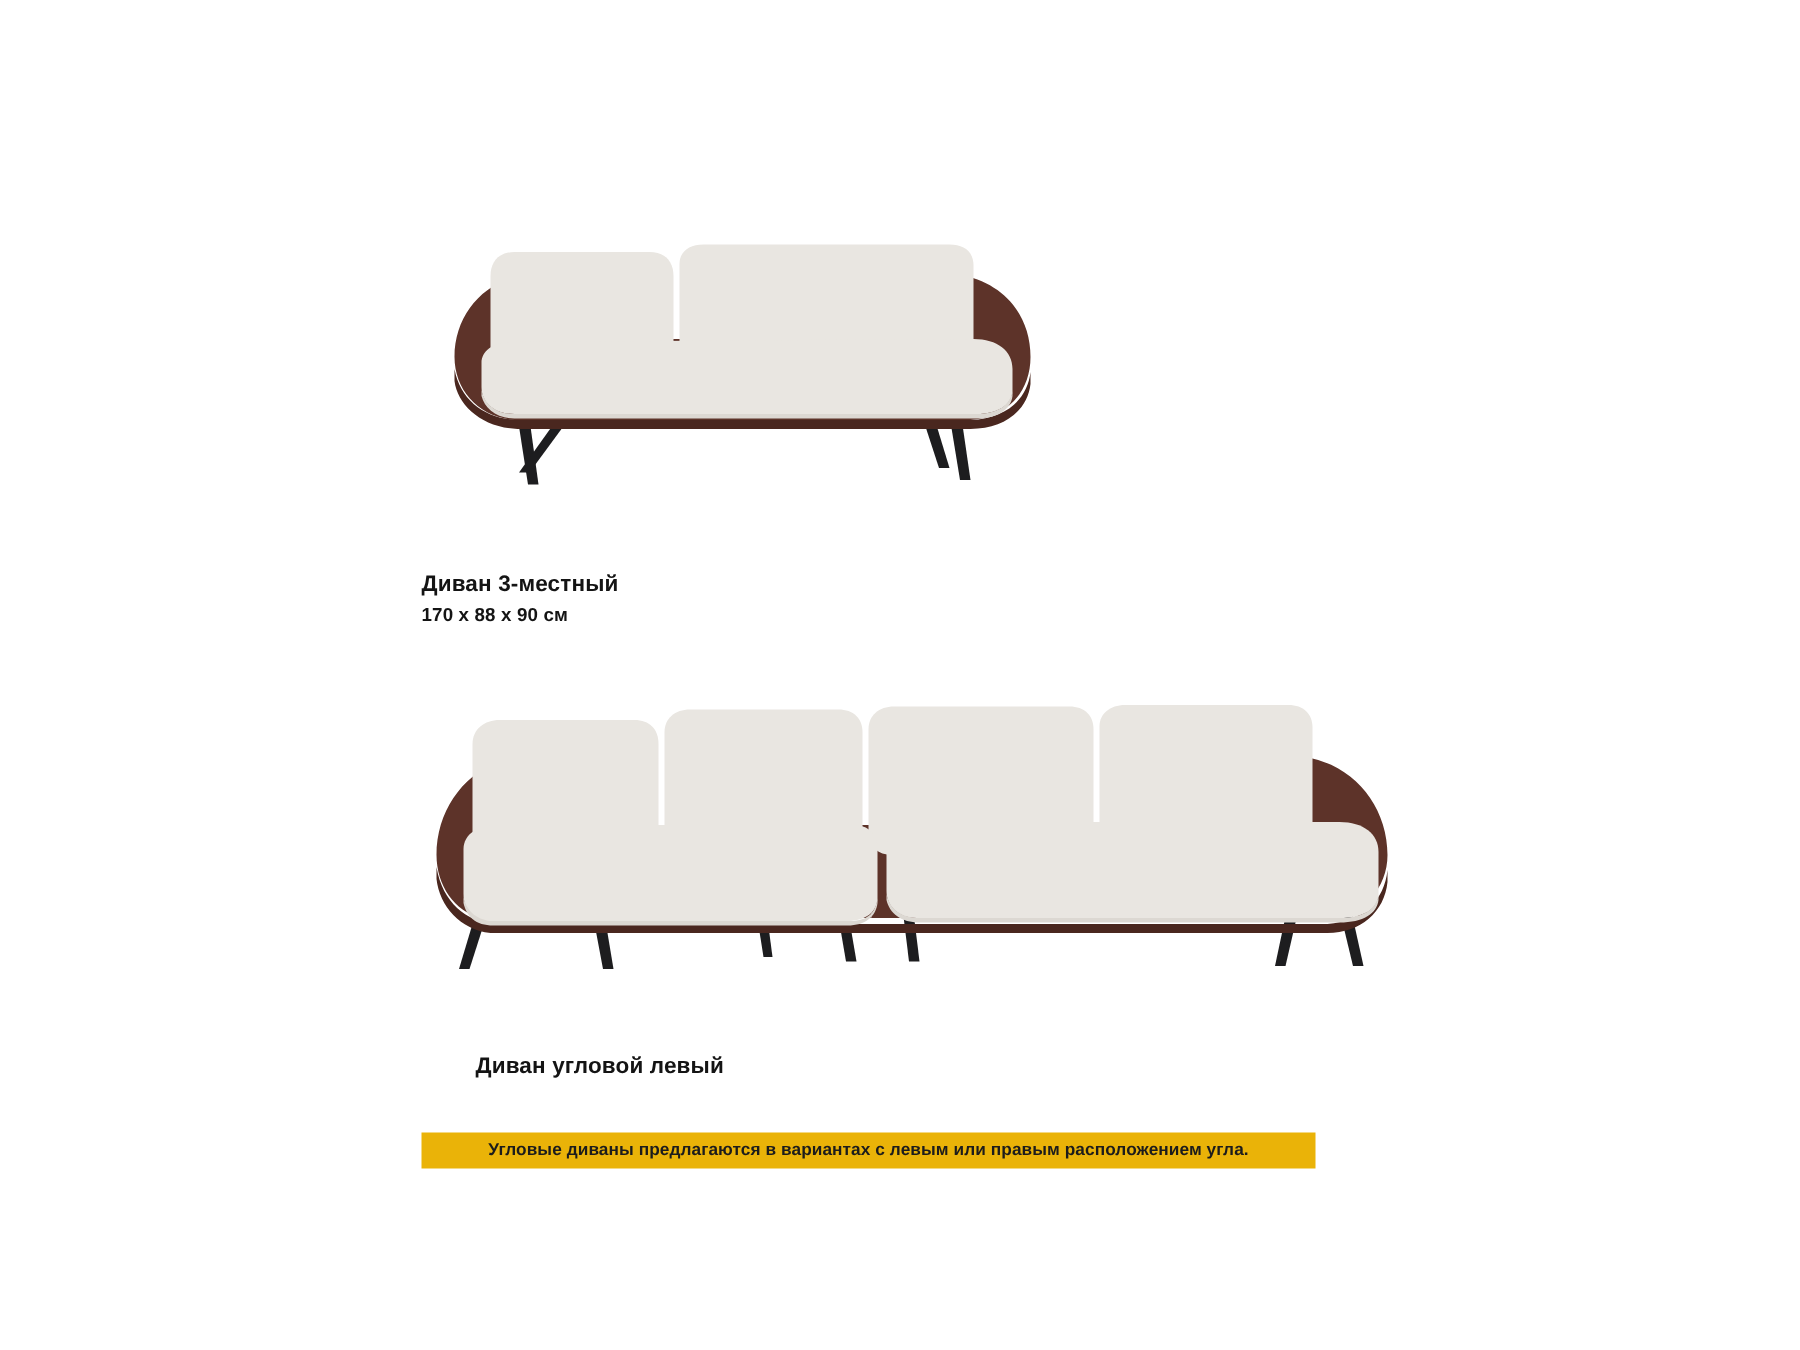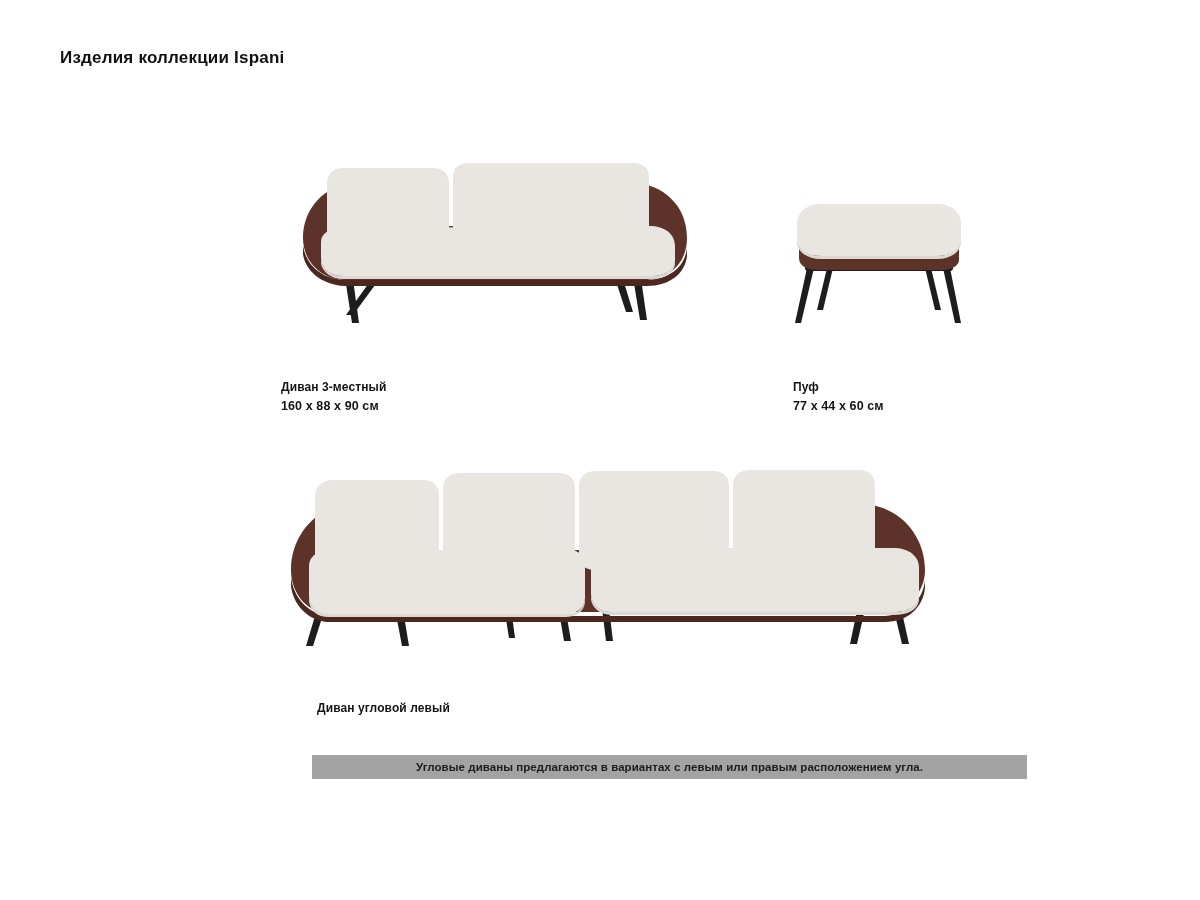--- a/index.html
+++ b/index.html
@@ -30,21 +30,21 @@
     font-weight: bold;
     letter-spacing: 0.2px;
     color: #111111;
   }
 
   
   .product {
     position: absolute;
   }
   .product .caption {
-    font-size: 12px;
+    font-size: 15px;
     font-weight: bold;
     color: #141414;
     line-height: 1.55;
     letter-spacing: 0.1px;
   }
   .product .dims {
     font-size: 12.5px;
     font-weight: bold;
     color: #141414;
     line-height: 1.55;
@@ -52,43 +52,41 @@
   }
 
   .figure {
     position: relative;
   }
 
   .note-bar {
     position: absolute;
     left: 281px;
     top: 755px;
-    width: 715px;
+    width: 596px;
     height: 24px;
-    background: #a3a3a3;
+    background: #eab308;
     display: flex;
     align-items: center;
     justify-content: center;
-    margin-left: 31px;
   }
   .note-bar span {
     font-size: 11.5px;
     font-weight: bold;
     color: #1c1c1c;
     letter-spacing: 0.05px;
   }
 
   svg { display: block; }
 </style>
 </head>
 <body>
 
 <div class="page">
 
-  <div class="page-title">Изделия коллекции Ispani</div>
 
   <div class="product" style="left:281px; top:160px;">
     <div class="figure">
       <svg width="430" height="200" viewBox="0 0 430 200">
 
         <g fill="#1d1d1f">
           <path d="M62 105 L70 105 L78 163 L71 163 Z"></path>
           <path d="M90 105 L96 105 L64 160 L58 160 Z" opacity="0.0"></path>
           <path d="M350 105 L358 105 L366 160 L359 160 Z"></path>
           <path d="M330 106 L338 106 L352 152 L345 152 Z"></path>
@@ -109,44 +107,23 @@
         <path d="M22 86 C26 108, 44 120, 66 120 L366 120 C390 119, 404 106, 406 88 L406 96 C404 114, 388 126, 366 126 L64 126 C40 125, 24 110, 22 94 Z" fill="#4a271f"></path>
 
         <path d="M46 24 C46 14, 52 8, 62 8 L152 8 C162 8, 168 14, 168 24 L168 72 C168 80, 162 86, 152 86 L62 86 C52 86, 46 80, 46 72 Z" fill="#e9e6e1"></path>
         <path d="M172 16 C172 8, 178 3, 188 3 L352 3 C362 3, 368 8, 368 17 L368 72 C368 80, 362 86, 352 86 L188 86 C178 86, 172 80, 172 72 Z" fill="#e9e6e1"></path>
 
         <path d="M40 82 C40 74, 48 68, 60 68 L368 66 C384 66, 394 74, 394 86 L394 100 C394 110, 384 116, 370 116 L62 116 C48 116, 40 108, 40 98 Z" fill="#e9e6e1"></path>
         <path d="M40 100 C42 110, 50 116, 62 116 L370 116 C384 116, 393 110, 394 100 L394 104 C393 113, 384 119, 370 119 L62 119 C50 119, 42 112, 40 104 Z" fill="#dcd8d2"></path>
       </svg>
     </div>
     <div class="caption" style="margin-top:18px;">Диван 3-местный</div>
-    <div class="dims">160 x 88 x 90 см</div>
+    <div class="dims">170 x 88 x 90 см</div>
   </div>
 
-  <div class="product" style="left:793px; top:160px;">
-    <div class="figure">
-      <svg width="180" height="200" viewBox="0 0 180 200">
-
-        <g fill="#1d1d1f">
-          <path d="M14 108 L21 108 L8 163 L2 163 Z"></path>
-          <path d="M150 108 L157 108 L168 163 L162 163 Z"></path>
-          <path d="M34 108 L40 108 L30 150 L24 150 Z"></path>
-          <path d="M132 108 L138 108 L148 150 L142 150 Z"></path>
-          <rect x="12" y="100" width="148" height="11" rx="3"></rect>
-        </g>
-
-        <path d="M6 86 C6 78, 14 72, 24 72 L148 72 C158 72, 166 78, 166 86 L166 100 C166 106, 158 110, 148 110 L24 110 C14 110, 6 106, 6 98 Z" fill="#5d3329"></path>
-
-        <path d="M4 64 C4 52, 14 44, 28 44 L144 44 C158 44, 168 52, 168 64 L168 80 C168 90, 158 96, 144 96 L28 96 C14 96, 4 90, 4 80 Z" fill="#e9e6e1"></path>
-        <path d="M4 80 C6 90, 15 96, 28 96 L144 96 C157 96, 166 90, 168 80 L168 84 C166 93, 157 99, 144 99 L28 99 C15 99, 6 93, 4 84 Z" fill="#dcd8d2"></path>
-      </svg>
-    </div>
-    <div class="caption" style="margin-top:18px;">Пуф</div>
-    <div class="dims">77 x 44 x 60 см</div>
-  </div>
 
   <div class="product" style="left:281px; top:466px;">
     <div class="figure">
       <svg width="660" height="215" viewBox="0 0 660 215">
 
         <g fill="#1d1d1f">
           <path d="M40 130 L48 130 L32 180 L25 180 Z"></path>
           <path d="M112 132 L120 132 L128 180 L121 180 Z"></path>
           <path d="M222 134 L229 134 L234 172 L228 172 Z"></path>
           <path d="M276 134 L283 134 L290 175 L283 175 Z"></path>

